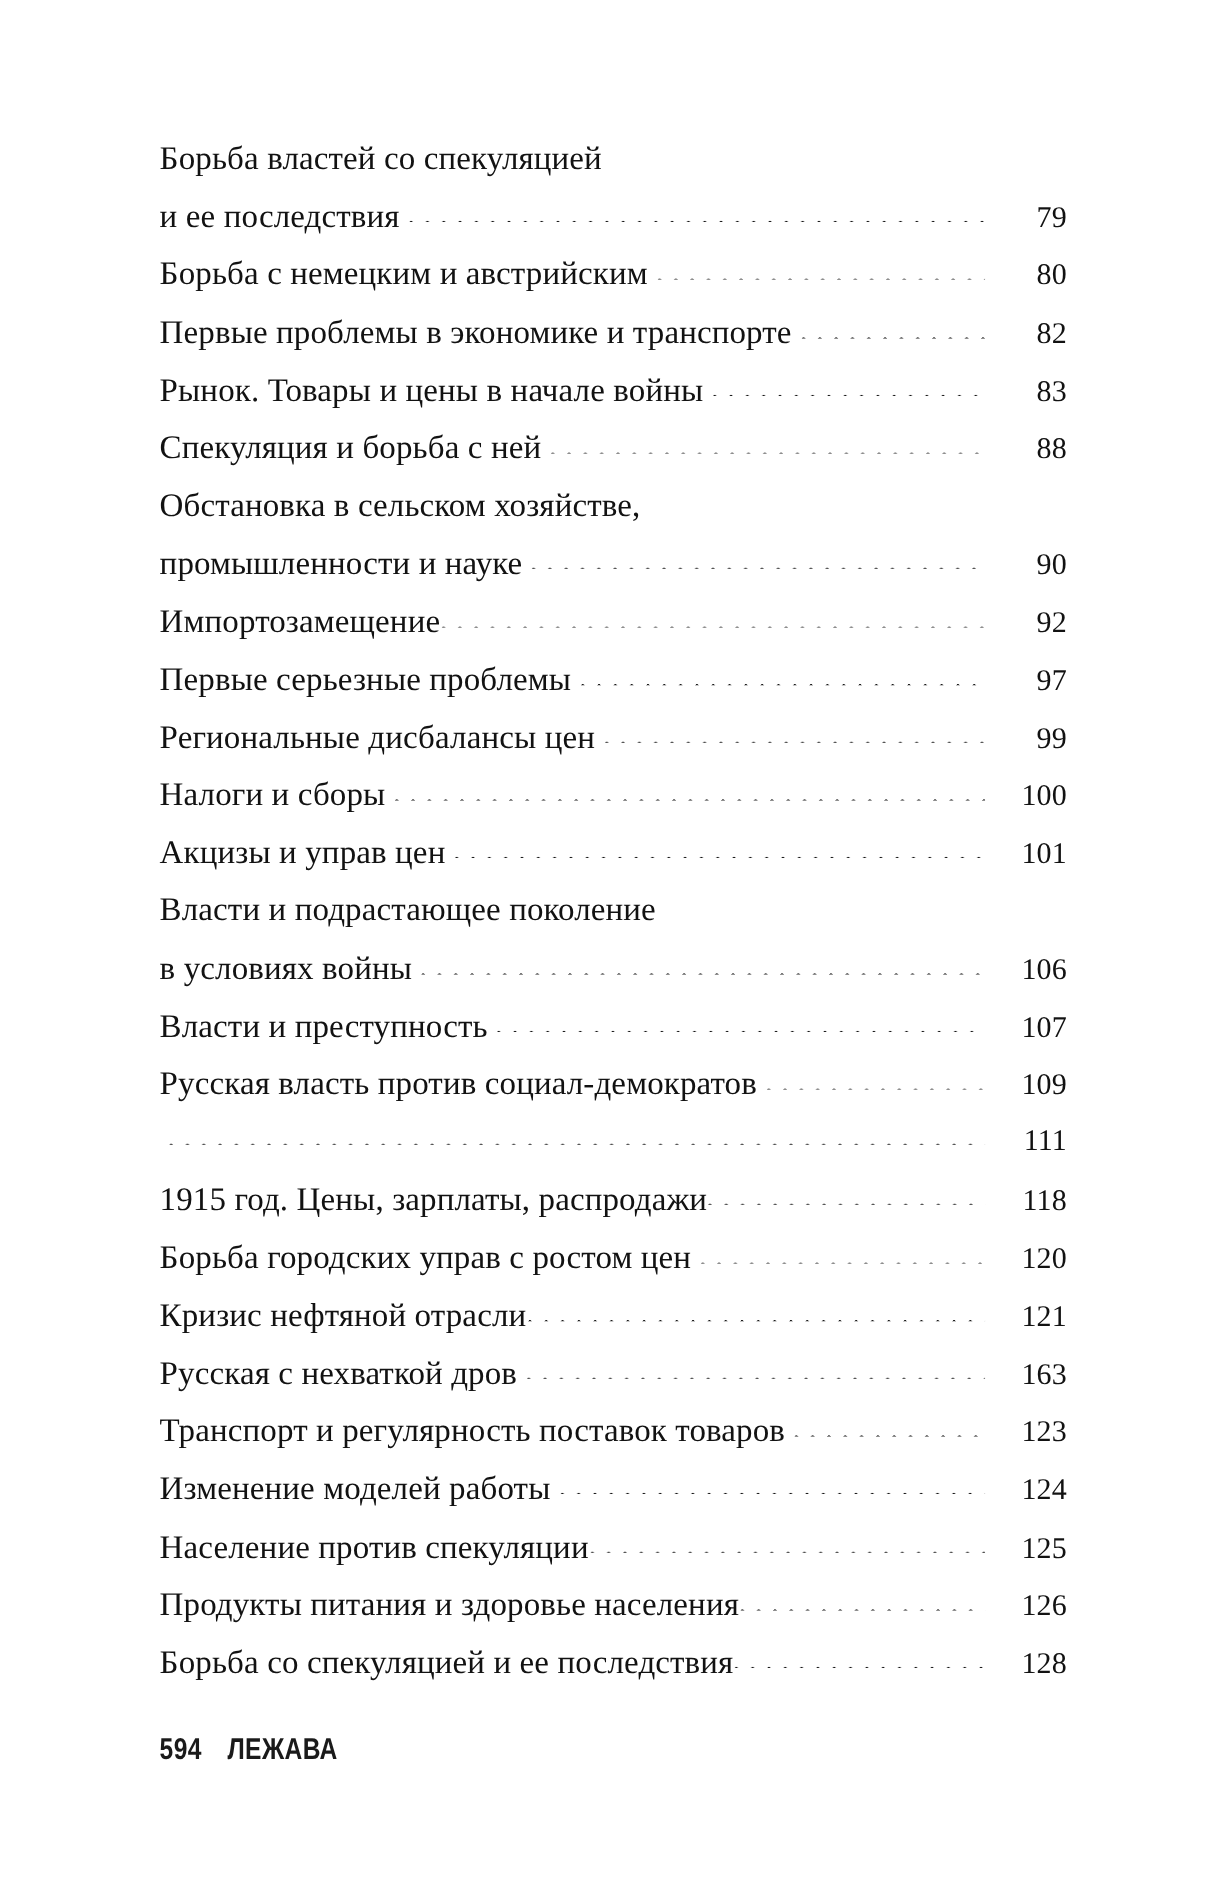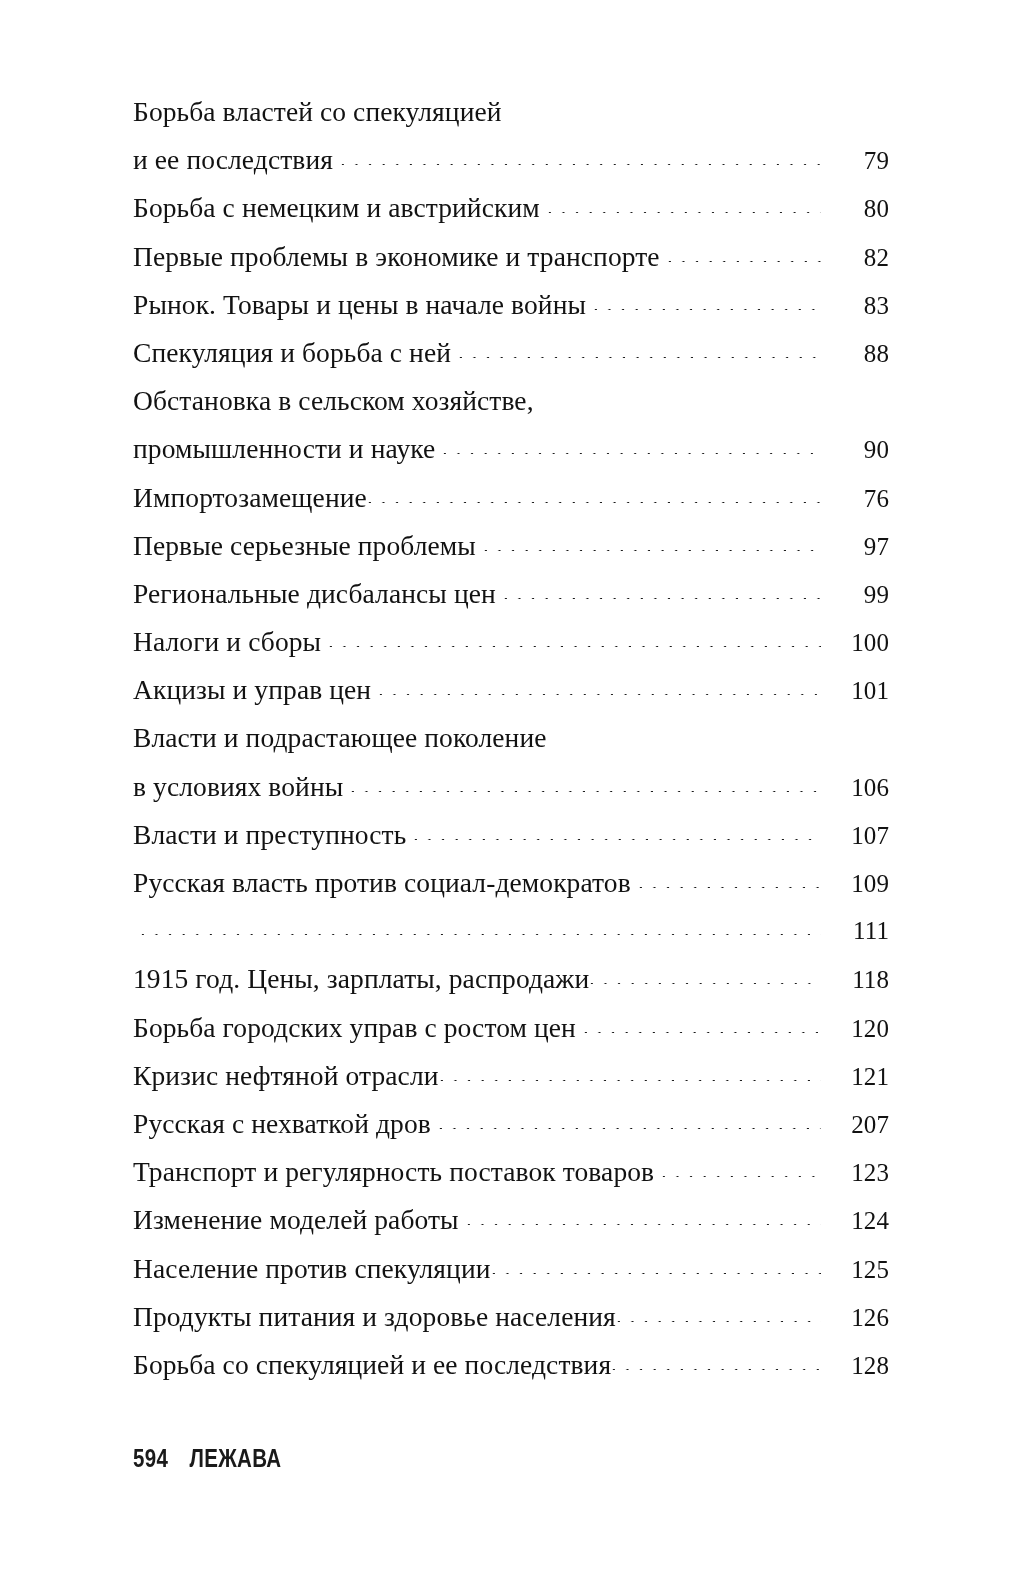--- a/index.html
+++ b/index.html
@@ -13,21 +13,21 @@
     width: 1024px;
     height: 1575px;
     background: #ffffff;
     overflow: hidden;
     font-family: "Liberation Serif", "DejaVu Serif", serif;
   }
 
   .toc {
     position: absolute;
     left: 133px;
-    top: 88px;
+    top: 108px;
     width: 756px;
   }
 
   
   .toc-entry {
     margin: 0 0 0 0;
     padding: 0;
     color: #121212;
   }
 
@@ -163,21 +163,21 @@
         <div class="toc-line">
           <span class="label">промышленности и науке</span>
           <span class="leader"></span>
           <span class="pageno">90</span>
         </div>
       </div>
       <div class="toc-entry">
         <div class="toc-line tight">
           <span class="label">Импортозамещение</span>
           <span class="leader"></span>
-          <span class="pageno">76</span>
+          <span class="pageno">92</span>
         </div>
       </div>
       <div class="toc-entry">
         <div class="toc-line">
           <span class="label">Первые серьезные проблемы</span>
           <span class="leader"></span>
           <span class="pageno">97</span>
         </div>
       </div>
       <div class="toc-entry">
@@ -249,21 +249,21 @@
         <div class="toc-line tight">
           <span class="label">Кризис нефтяной отрасли</span>
           <span class="leader"></span>
           <span class="pageno">121</span>
         </div>
       </div>
       <div class="toc-entry">
         <div class="toc-line">
           <span class="label">Русская с нехваткой дров</span>
           <span class="leader"></span>
-          <span class="pageno">207</span>
+          <span class="pageno">163</span>
         </div>
       </div>
       <div class="toc-entry">
         <div class="toc-line">
           <span class="label">Транспорт и регулярность поставок товаров</span>
           <span class="leader"></span>
           <span class="pageno">123</span>
         </div>
       </div>
       <div class="toc-entry">

